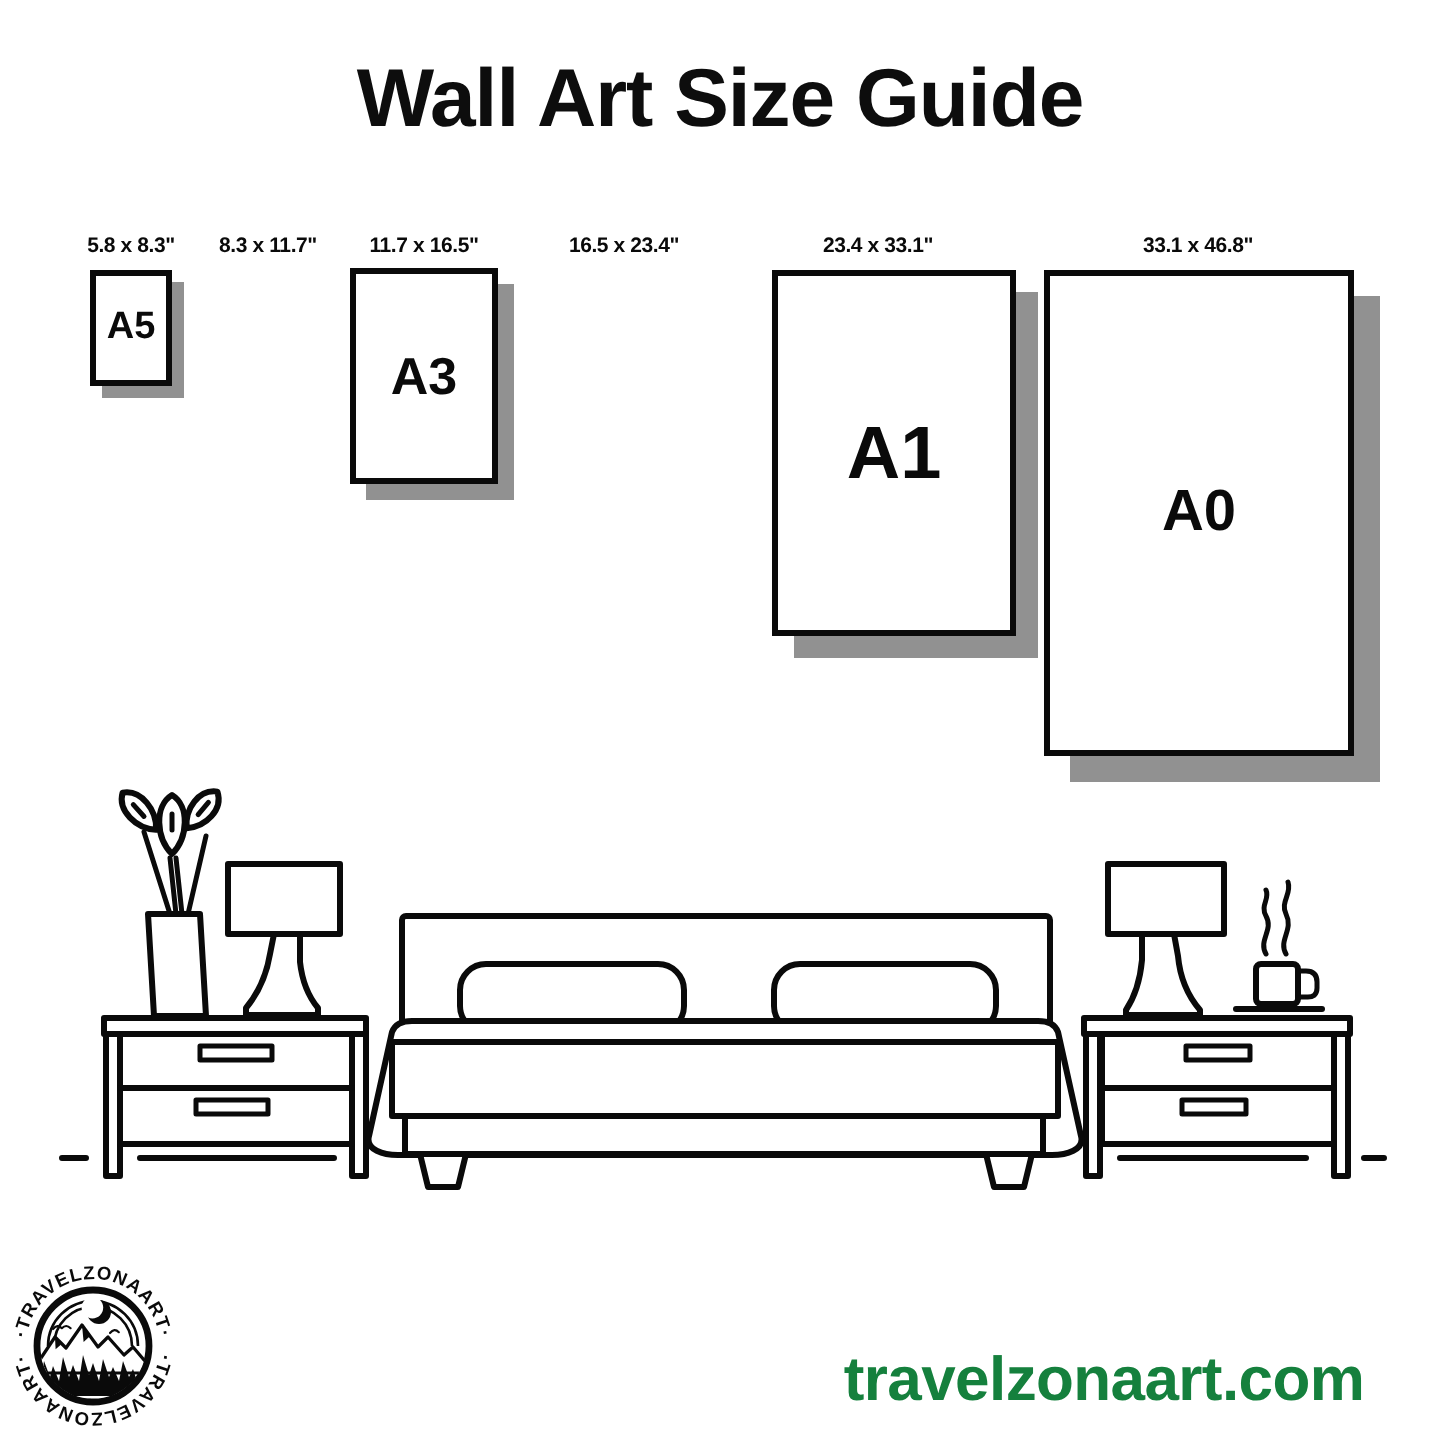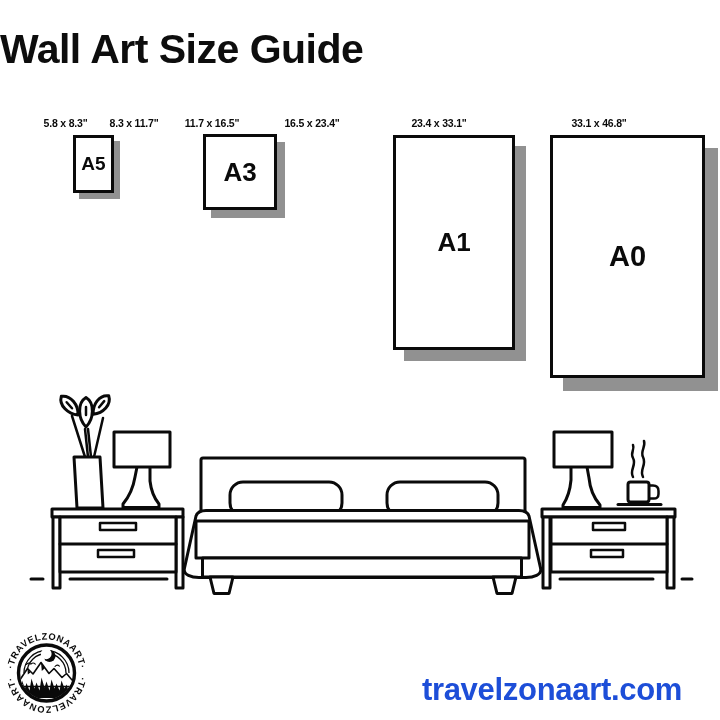--- a/index.html
+++ b/index.html
@@ -2,37 +2,37 @@
 <html><head>
 <meta charset="utf-8">
 <style>
   html,body{margin:0;padding:0;background:#fff;}
   .canvas{
     position:relative;width:720px;height:720px;background:#ffffff;overflow:hidden;
     font-family:"Liberation Sans",sans-serif;color:#0a0a0a;
   }
   .page-title{
     position:absolute;left:0;top:26px;width:720px;margin:0;
-    text-align:left;font-size:41px;font-weight:800;letter-spacing:-0.5px;color:#0d0d0d;
+    text-align:center;font-size:41px;font-weight:800;letter-spacing:-0.5px;color:#0d0d0d;
   }
   .dim-label{
     position:absolute;top:117px;transform:translateX(-50%);
     font-size:10.5px;font-weight:700;letter-spacing:-0.2px;white-space:nowrap;color:#0a0a0a;
   }
   .frame{
     position:absolute;box-sizing:border-box;border:3px solid #0a0a0a;background:#ffffff;
     display:flex;align-items:center;justify-content:center;
-    font-weight:700;color:#0a0a0a;margin-left:28px;
+    font-weight:700;color:#0a0a0a;
   }
   .illustration,.logo{position:absolute;}
   .illustration{left:0;top:0;}
   .logo{left:0;top:628px;}
   .website{
     position:absolute;left:398px;top:672px;width:308px;text-align:center;
-    font-size:31px;font-weight:800;letter-spacing:-0.3px;color:#1d4ed8;white-space:nowrap;
+    font-size:31px;font-weight:800;letter-spacing:-0.3px;color:#15803d;white-space:nowrap;
   }
   svg .ln{stroke:#0a0a0a;stroke-width:3;fill:none;stroke-linecap:round;stroke-linejoin:round;}
   svg .lnf{stroke:#0a0a0a;stroke-width:3;fill:#ffffff;stroke-linecap:round;stroke-linejoin:round;}
   svg .thin{stroke:#0a0a0a;stroke-width:2.5;fill:none;stroke-linecap:round;stroke-linejoin:round;}
 </style>
 </head>
 <body>
 
 <div class="canvas">
 
@@ -41,24 +41,24 @@
   <div class="dim-label" style="left:65.5px">5.8 x 8.3"</div>
   <div class="dim-label" style="left:134px">8.3 x 11.7"</div>
   <div class="dim-label" style="left:212px">11.7 x 16.5"</div>
   <div class="dim-label" style="left:312px">16.5 x 23.4"</div>
   <div class="dim-label" style="left:439px">23.4 x 33.1"</div>
   <div class="dim-label" style="left:599px">33.1 x 46.8"</div>
 
   <div class="frame" style="left:45px;top:135px;width:41px;height:58px;font-size:19px;box-shadow:6px 6px 0 #919191">
     <span>A5</span>
   </div>
-  <div class="frame" style="left:175px;top:134px;width:74px;height:76px;font-size:26px;box-shadow:8px 8px 0 #919191">
+  <div class="frame" style="left:175px;top:134px;width:74px;height:108px;font-size:26px;box-shadow:8px 8px 0 #919191">
     <span>A3</span>
   </div>
-  <div class="frame" style="left:365px;top:135px;width:122px;height:215px;font-size:26px;box-shadow:11px 11px 0 #919191">
+  <div class="frame" style="left:386px;top:135px;width:122px;height:183px;font-size:37px;box-shadow:11px 11px 0 #919191">
     <span>A1</span>
   </div>
   <div class="frame" style="left:522px;top:135px;width:155px;height:243px;font-size:29px;box-shadow:13px 13px 0 #919191">
     <span>A0</span>
   </div>
 
   <svg class="illustration" width="720" height="720" viewBox="0 0 720 720">
 
     <g>
       <path class="ln" d="M31 579 H43 M70 579 H167 M560 579 H653 M682 579 H692"></path>

